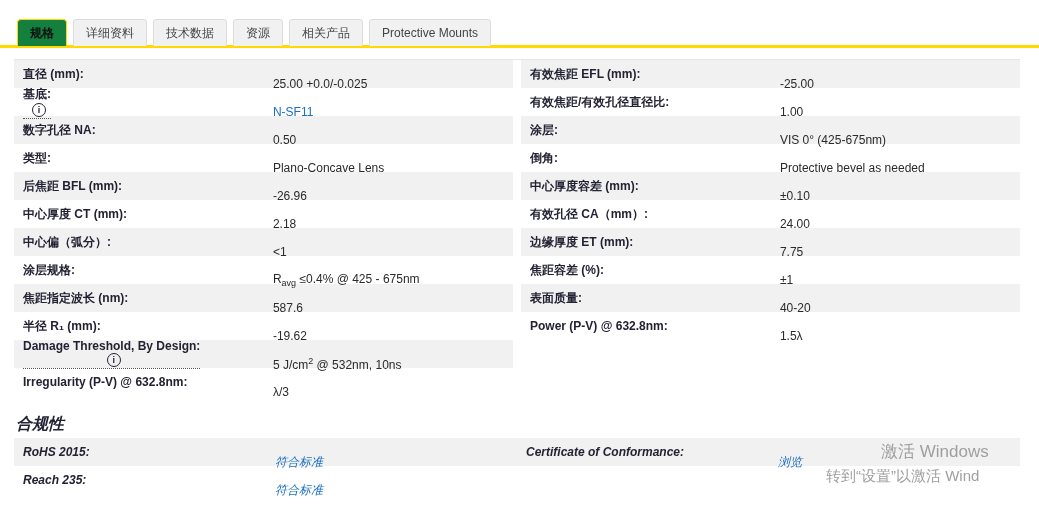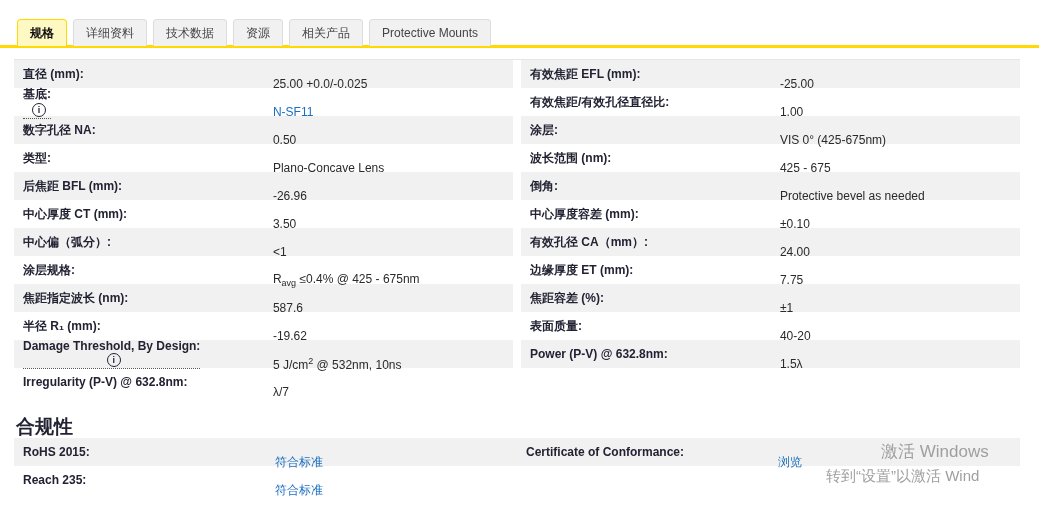--- a/index.html
+++ b/index.html
@@ -11,21 +11,21 @@
   }
   
   .tabs-bar{position:absolute;top:19px;left:17px;display:flex;gap:6px;z-index:2;}
   .tab{
     height:26px;display:flex;align-items:center;padding:0 12px;
     font-size:12px;color:#444;background:#f1f1f1;
     border:1px solid #dcdcdc;border-bottom:none;
     border-radius:4px 4px 0 0;cursor:pointer;white-space:nowrap;
   }
   .tab.active{
-    background:#fef9c3;border-color:#ffd900;color:#111;font-weight:bold;
+    background:#15803d;border-color:#ffd900;color:#111;font-weight:bold;
   }
   .tab-underline{
     position:absolute;top:45px;left:0;width:1039px;height:3px;
     background:#ffd900;
   }
   
   .tables-wrap{
     position:absolute;left:14px;right:19px;top:59px;
     display:flex;gap:8px;border-top:1px solid #e6e6e6;
   }
@@ -50,25 +50,25 @@
   .info-icon{
     display:inline-flex;align-items:center;justify-content:center;
     width:12px;height:12px;margin-left:4px;border:1.4px solid #222233;
     border-radius:50%;font-size:9px;font-weight:bold;font-style:normal;
     color:#222233;flex:0 0 auto;
   }
   .info-icon::before{content:"i";}
   
   .compliance-title{
     position:absolute;left:16px;top:414px;
-    font-size:19px;font-weight:bold;color:#222233;
+    font-size:16px;font-weight:bold;color:#222233;font-style:italic;
   }
   .compliance-wrap{
     position:absolute;left:14px;right:19px;top:438px;
-    display:flex;
+    display:flex;font-style:italic;
   }
   
   .watermark{position:absolute;color:#9f9f9f;white-space:nowrap;z-index:5;}
   .watermark-line1{left:881px;top:440px;font-size:17px;}
   .watermark-line2{left:826px;top:467px;font-size:15px;}
 </style>
 </head>
 <body>
 
 <div class="tabs-bar">
@@ -104,21 +104,21 @@
     <div class="row">
       <div class="cell-label">类型:</div>
       <div class="cell-value">Plano-Concave Lens</div>
     </div>
     <div class="row">
       <div class="cell-label">后焦距 BFL (mm):</div>
       <div class="cell-value">-26.96</div>
     </div>
     <div class="row">
       <div class="cell-label">中心厚度 CT (mm):</div>
-      <div class="cell-value">3.50</div>
+      <div class="cell-value">2.18</div>
     </div>
     <div class="row">
       <div class="cell-label">中心偏（弧分）:</div>
       <div class="cell-value">&lt;1</div>
     </div>
     <div class="row">
       <div class="cell-label">涂层规格:</div>
       <div class="cell-value">R<sub>avg</sub> ≤0.4% @ 425 - 675nm</div>
     </div>
     <div class="row">
@@ -133,42 +133,38 @@
       <div class="cell-label">
         <span class="dotted">
             <span>Damage Threshold, By Design:</span>
             <span class="info-icon"></span>
           </span>
       </div>
       <div class="cell-value">5 J/cm<sup>2</sup> @ 532nm, 10ns</div>
     </div>
     <div class="row">
       <div class="cell-label">Irregularity (P-V) @ 632.8nm:</div>
-      <div class="cell-value">λ/7</div>
+      <div class="cell-value">λ/3</div>
     </div>
   </div>
 
   <div class="spec-col">
     <div class="row">
       <div class="cell-label">有效焦距 EFL (mm):</div>
       <div class="cell-value">-25.00</div>
     </div>
     <div class="row">
       <div class="cell-label">有效焦距/有效孔径直径比:</div>
       <div class="cell-value">1.00</div>
     </div>
     <div class="row">
       <div class="cell-label">涂层:</div>
       <div class="cell-value">VIS 0° (425-675nm)</div>
     </div>
     <div class="row">
-      <div class="cell-label">波长范围 (nm):</div>
-      <div class="cell-value">425 - 675</div>
-    </div>
-    <div class="row">
       <div class="cell-label">倒角:</div>
       <div class="cell-value">Protective bevel as needed</div>
     </div>
     <div class="row">
       <div class="cell-label">中心厚度容差 (mm):</div>
       <div class="cell-value">±0.10</div>
     </div>
     <div class="row">
       <div class="cell-label">有效孔径 CA（mm）:</div>
       <div class="cell-value">24.00</div>

